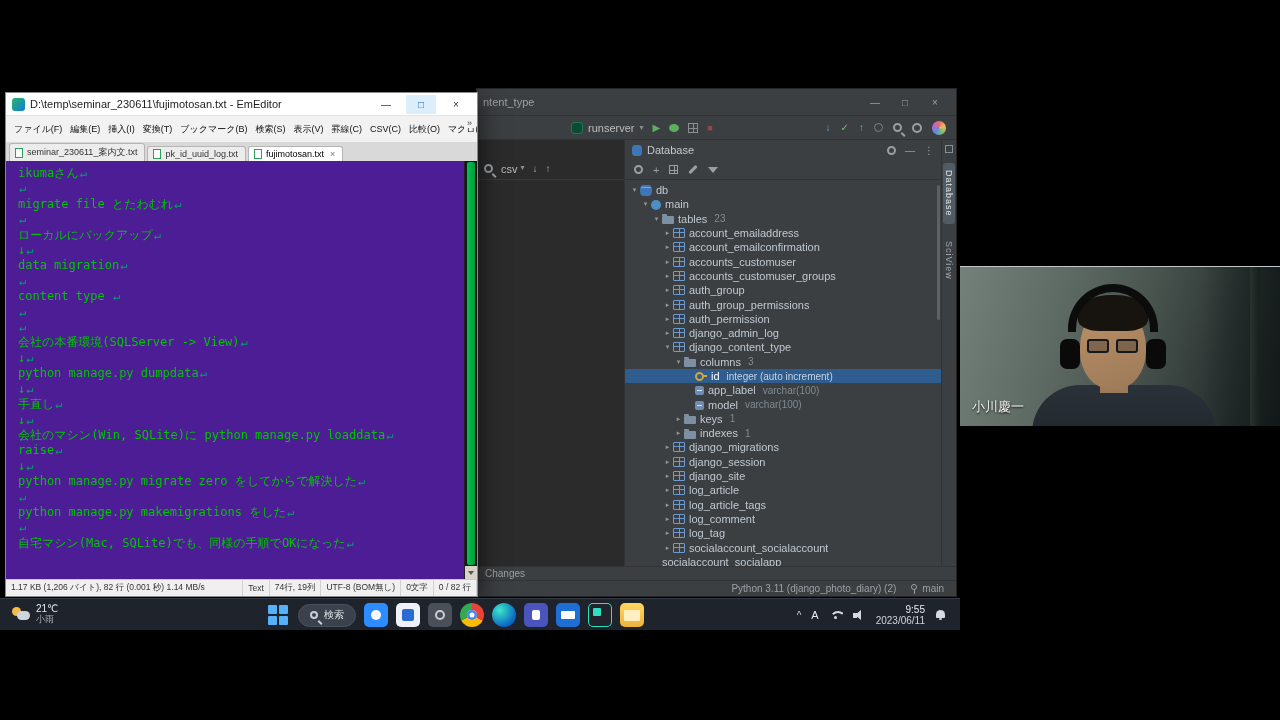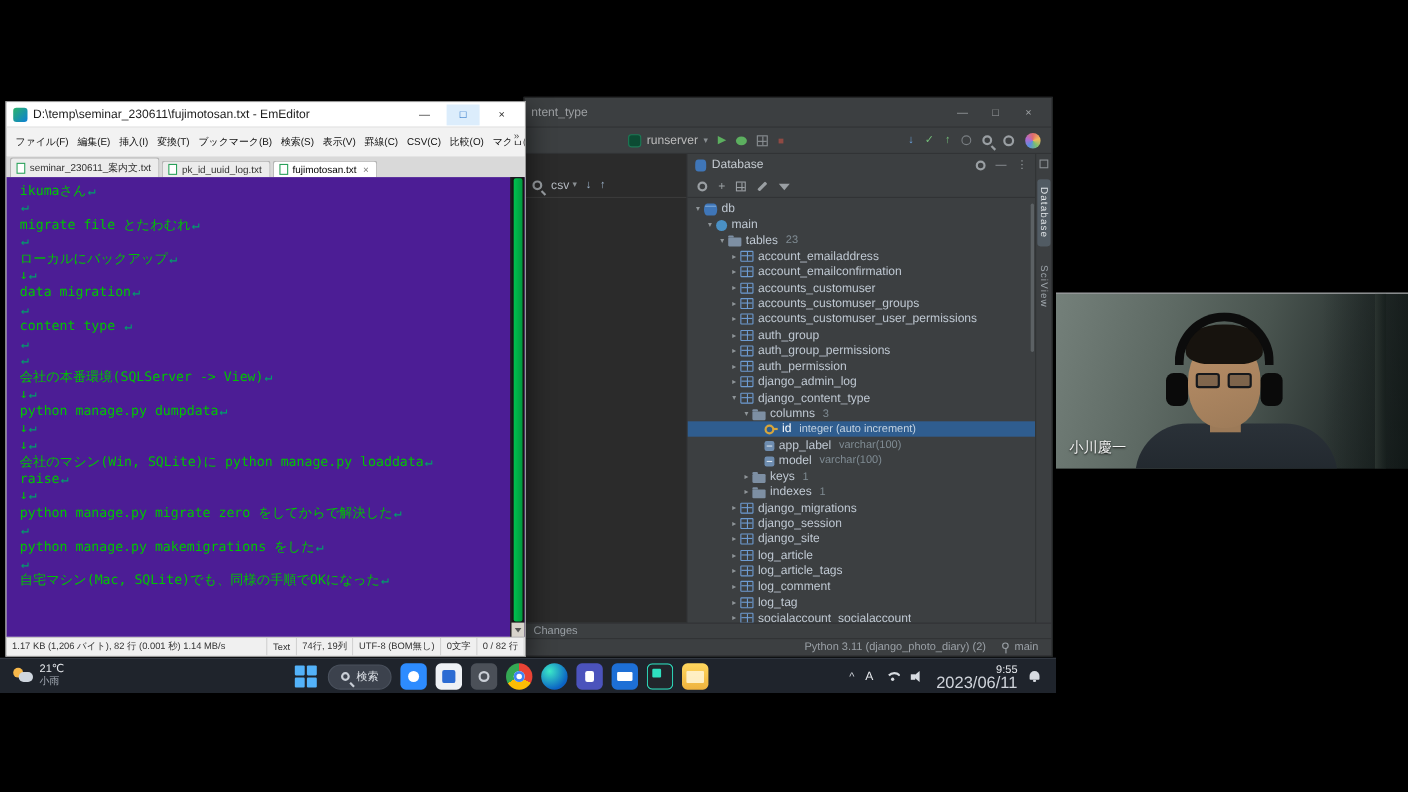--- a/index.html
+++ b/index.html
@@ -185,21 +185,21 @@
   .tray-wifi{position:relative;width:14px;height:10px;overflow:hidden;flex:none}
   .tray-wifi::before{content:"";position:absolute;left:1px;top:1px;width:12px;height:12px;border-radius:50%;
                      border:2px solid #d7dbe1;clip-path:polygon(50% 50%,0 0,100% 0)}
   .tray-wifi::after{content:"";position:absolute;left:5.5px;top:6px;width:3px;height:3px;background:#d7dbe1;border-radius:50%}
   .tray-vol{position:relative;width:13px;height:11px;flex:none}
   .tray-vol::before{content:"";position:absolute;left:0;top:3px;width:4px;height:5px;background:#d7dbe1}
   .tray-vol::after{content:"";position:absolute;left:2px;top:0;border-top:5.5px solid transparent;
                    border-bottom:5.5px solid transparent;border-right:6px solid #d7dbe1}
   .tray-clock{display:flex;flex-direction:column;align-items:flex-end;line-height:11px}
   .tray-time{font-size:10px;color:#e8ebef}
-  .tray-date{font-size:15px;color:#cfd3da}
+  .tray-date{font-size:10px;color:#cfd3da}
   .tray-bell{position:relative;width:11px;height:11px;flex:none}
   .tray-bell::before{content:"";position:absolute;left:1px;top:0;width:9px;height:8px;background:#d7dbe1;border-radius:5px 5px 1px 1px}
   .tray-bell::after{content:"";position:absolute;left:4px;top:8px;width:3px;height:2px;background:#d7dbe1;border-radius:50%}
 </style>
 </head>
 <body>
 
 <div id="stage">
 
   <div id="pycharm">
@@ -298,26 +298,20 @@
   </div>
             <div class="tree-row" style="padding-left: 37px;">
     <span class="chev">▸</span>
     <span class="ticon ic-table"></span>
     <span class="tlabel">accounts_customuser_groups</span>
     <span class="tsuffix"></span>
   </div>
             <div class="tree-row" style="padding-left: 37px;">
     <span class="chev">▸</span>
     <span class="ticon ic-table"></span>
-    <span class="tlabel">accounts_customuser_user_permissions</span>
-    <span class="tsuffix"></span>
-  </div>
-            <div class="tree-row" style="padding-left: 37px;">
-    <span class="chev">▸</span>
-    <span class="ticon ic-table"></span>
     <span class="tlabel">auth_group</span>
     <span class="tsuffix"></span>
   </div>
             <div class="tree-row" style="padding-left: 37px;">
     <span class="chev">▸</span>
     <span class="ticon ic-table"></span>
     <span class="tlabel">auth_group_permissions</span>
     <span class="tsuffix"></span>
   </div>
             <div class="tree-row" style="padding-left: 37px;">
@@ -497,20 +491,21 @@
           <div class="ed-line"><span class="ed-text">↓</span><span class="ed-mark">↵</span></div>
           <div class="ed-line"><span class="ed-text">data migration</span><span class="ed-mark">↵</span></div>
           <div class="ed-line"><span class="ed-text"></span><span class="ed-mark">↵</span></div>
           <div class="ed-line"><span class="ed-text">content type </span><span class="ed-mark">↵</span></div>
           <div class="ed-line"><span class="ed-text"></span><span class="ed-mark">↵</span></div>
           <div class="ed-line"><span class="ed-text"></span><span class="ed-mark">↵</span></div>
           <div class="ed-line"><span class="ed-text">会社の本番環境(SQLServer -&gt; View)</span><span class="ed-mark">↵</span></div>
           <div class="ed-line"><span class="ed-text">↓</span><span class="ed-mark">↵</span></div>
           <div class="ed-line"><span class="ed-text">python manage.py dumpdata</span><span class="ed-mark">↵</span></div>
           <div class="ed-line"><span class="ed-text">↓</span><span class="ed-mark">↵</span></div>
+          <div class="ed-line"><span class="ed-text">手直し</span><span class="ed-mark">↵</span></div>
           <div class="ed-line"><span class="ed-text">↓</span><span class="ed-mark">↵</span></div>
           <div class="ed-line"><span class="ed-text">会社のマシン(Win, SQLite)に python manage.py loaddata</span><span class="ed-mark">↵</span></div>
           <div class="ed-line"><span class="ed-text">raise</span><span class="ed-mark">↵</span></div>
           <div class="ed-line"><span class="ed-text">↓</span><span class="ed-mark">↵</span></div>
           <div class="ed-line"><span class="ed-text">python manage.py migrate zero をしてからで解決した</span><span class="ed-mark">↵</span></div>
           <div class="ed-line"><span class="ed-text"></span><span class="ed-mark">↵</span></div>
           <div class="ed-line"><span class="ed-text">python manage.py makemigrations をした</span><span class="ed-mark">↵</span></div>
           <div class="ed-line"><span class="ed-text"></span><span class="ed-mark">↵</span></div>
           <div class="ed-line"><span class="ed-text">自宅マシン(Mac, SQLite)でも、同様の手順でOKになった</span><span class="ed-mark">↵</span></div>
           <div class="ed-line"><span class="ed-text"></span><span class="ed-mark"></span></div>

